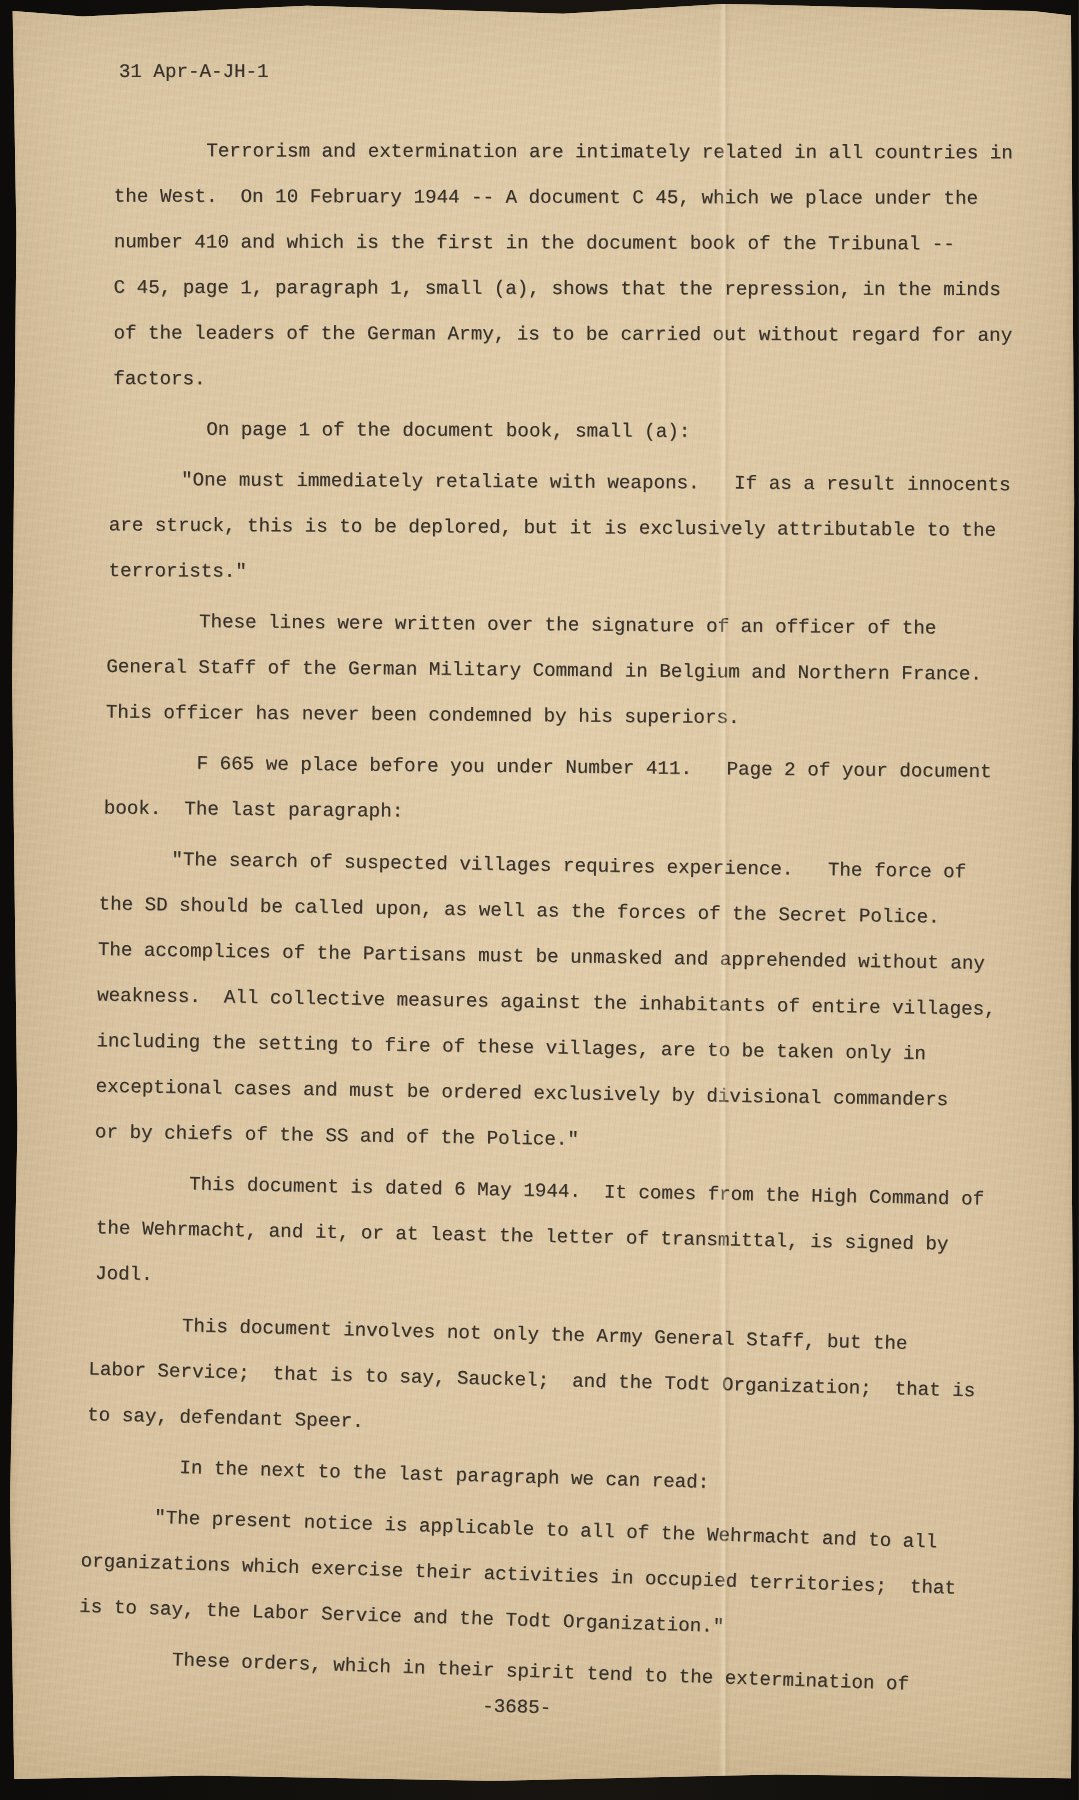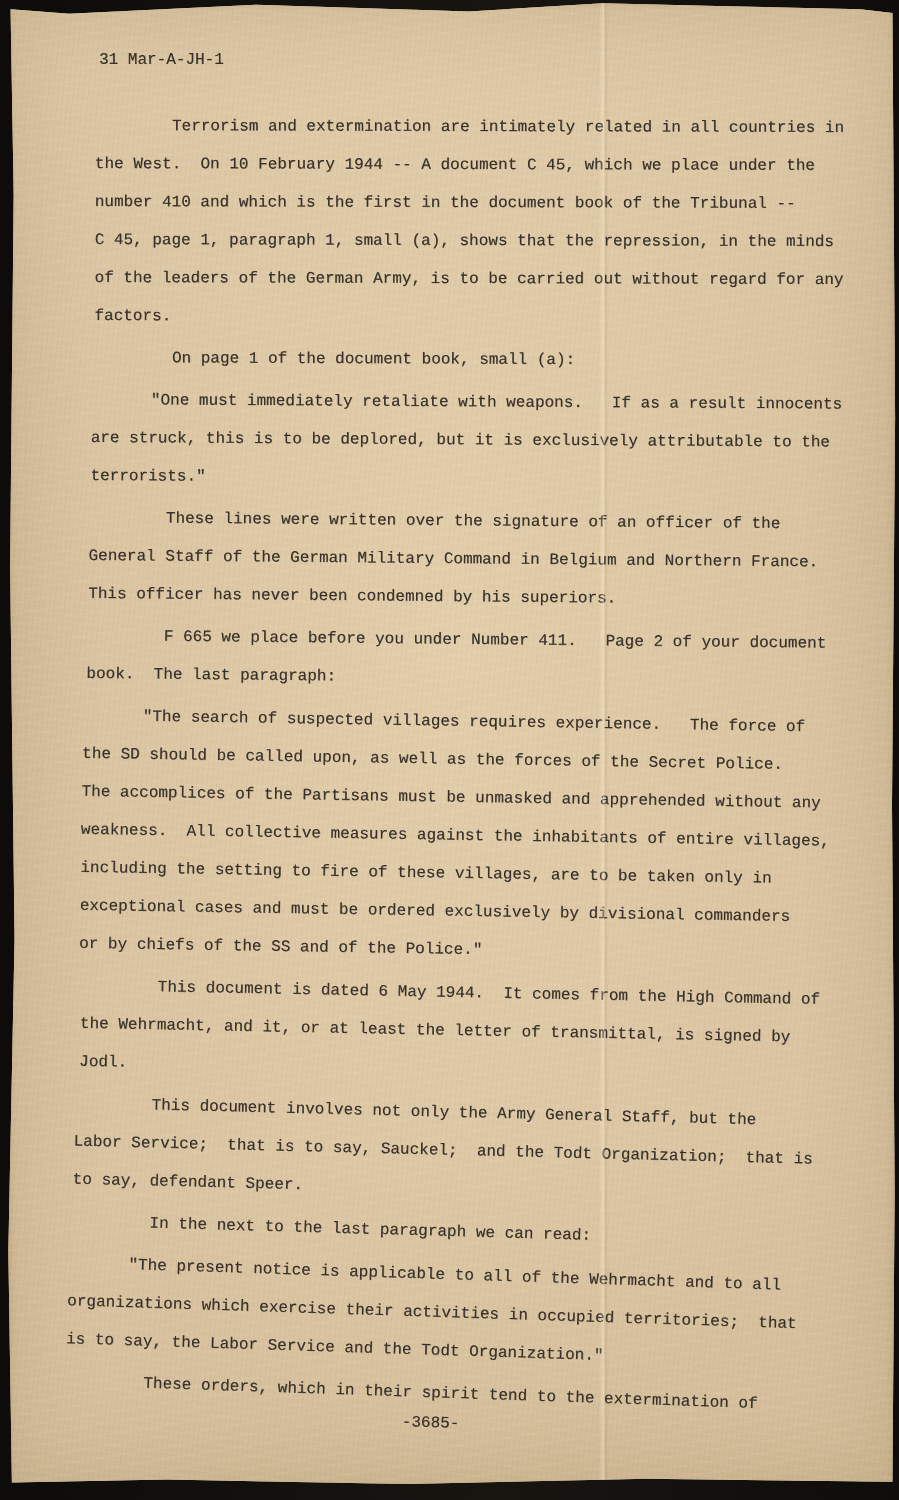--- a/index.html
+++ b/index.html
@@ -106,21 +106,21 @@
     transform: rotate(1.5deg) translateX(-40px);
     white-space: pre;
   }
 </style>
 </head>
 <body style="background: rgb(20, 18, 16);">
 
 <div class="scan-frame">
   <div class="paper">
     <div class="sheet-content">
-      <div class="doc-header">31 Mar-A-JH-1</div>
+      <div class="doc-header">31 Apr-A-JH-1</div>
       <div class="paras">
           <p class="para plain">
             <span class="line">Terrorism and extermination are intimately related in all countries in</span>
             <span class="line">the West.  On 10 February 1944 -- A document C 45, which we place under the</span>
             <span class="line">number 410 and which is the first in the document book of the Tribunal --</span>
             <span class="line">C 45, page 1, paragraph 1, small (a), shows that the repression, in the minds</span>
             <span class="line">of the leaders of the German Army, is to be carried out without regard for any</span>
             <span class="line">factors.</span>
           </p>
           <p class="para plain">

